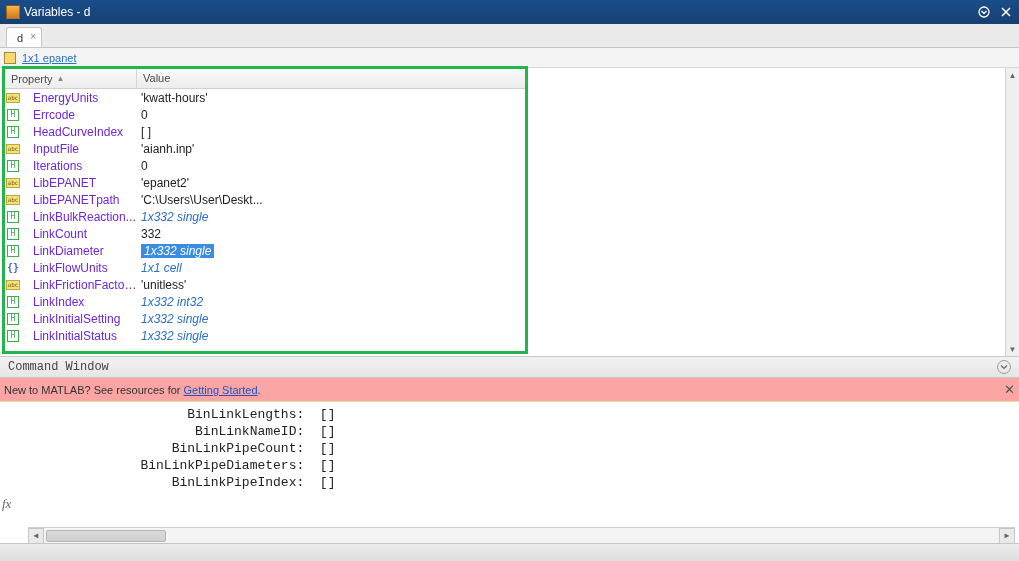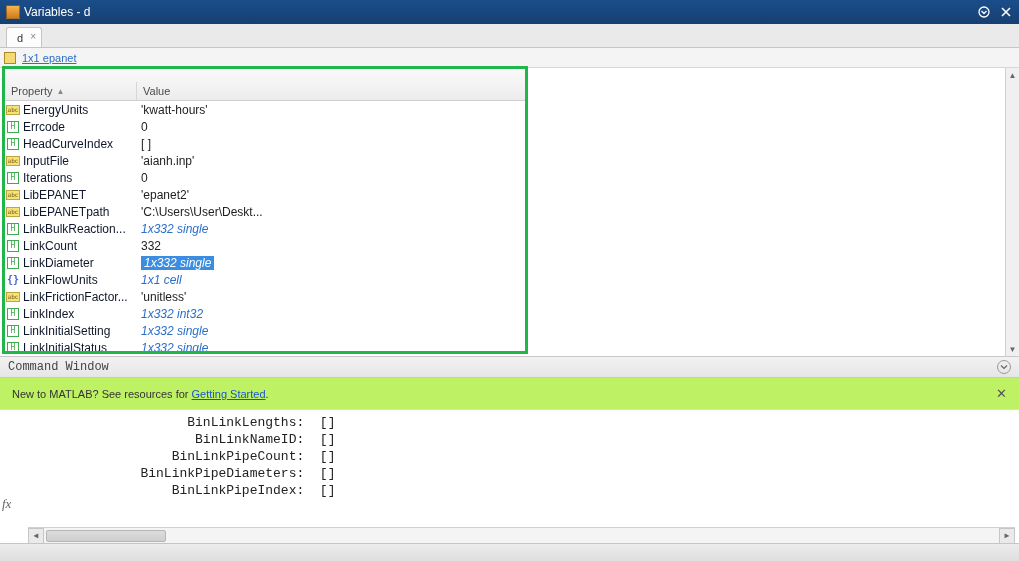--- a/index.html
+++ b/index.html
@@ -9,40 +9,40 @@
   .titlebar .ticon { width: 14px; height: 14px; background: linear-gradient(#f7b44a,#d27a1c); border: 1px solid #00000055; }
   .titlebar .right { display: flex; align-items: center; gap: 8px; }
   .wicon { width: 14px; height: 14px; display: inline-flex; align-items: center; justify-content: center; cursor: pointer; }
   .tabstrip { background: #eaeaea; height: 24px; display: flex; align-items: flex-end; padding-left: 6px; border-bottom: 1px solid #c5c5c5; }
   .tab { background: #fdfdfd; border: 1px solid #c5c5c5; border-bottom: none; border-radius: 3px 3px 0 0; height: 20px; padding: 2px 18px 2px 10px; position: relative; display: flex; align-items: center; gap: 4px; font-size: 11px; color: #333; }
   .tab .xicon { position: absolute; right: 5px; top: 3px; font-size: 10px; color: #888; cursor: pointer; }
   .crumbbar { background: #f4f4f4; height: 20px; display: flex; align-items: center; gap: 6px; padding-left: 4px; border-bottom: 1px solid #d6d6d6; font-size: 11px; color: #2e5c2e; }
   .crumbicon { width: 12px; height: 12px; background: #f7d974; border: 1px solid #a8892b; }
   .varpanel { flex: 0 0 288px; position: relative; background: #fff; display: flex; }
   .varwrap { border: 3px solid #20b64a; width: 526px; height: 288px; position: absolute; left: 2px; top: -2px; background: #fff; display: flex; flex-direction: column; }
-  .colhead { display: flex; height: 32px; background: linear-gradient(#fafafa,#ececec); border-bottom: 1px solid #d0d0d0; font-size: 11px; color: #4a4a4a; align-items: flex-end; }
+  .colhead { display: flex; height: 20px; background: linear-gradient(#fafafa,#ececec); border-bottom: 1px solid #d0d0d0; font-size: 11px; color: #4a4a4a; }
   .colhead .colA { width: 132px; padding: 3px 6px; border-right: 1px solid #d6d6d6; display: flex; align-items: center; gap: 4px; }
   .colhead .colB { flex: 1; padding: 3px 6px; }
   .sorticon { font-size: 8px; color: #888; }
   .rows { flex: 1; overflow: hidden; }
   .row { display: flex; height: 17px; align-items: center; font-size: 12px; }
   .row .ricon { width: 16px; display: flex; justify-content: center; }
-  .row .pname { width: 116px; padding-left: 2px; white-space: nowrap; overflow: hidden; text-overflow: ellipsis; color: #0f172a; }
+  .row .pname { width: 116px; padding-left: 12px; white-space: nowrap; overflow: hidden; text-overflow: ellipsis; color: #6d28d9; }
   .row .pval { flex: 1; padding-left: 4px; color: #222; white-space: nowrap; }
   .row .linkval { color: #2a6fc9; font-style: italic; }
   .row .selval { background: #3a8de0; color: #fff; font-style: italic; padding: 0 3px; }
   .ic-H { width: 12px; height: 12px; border: 1px solid #3dab4e; display: flex; align-items: center; justify-content: center; font-size: 8px; color: #3dab4e; font-family: monospace; }
   .ic-abc { width: 14px; height: 10px; background: #f4e27a; border: 1px solid #c1a53a; font-size: 6px; font-family: monospace; color: #7a5a12; display: flex; align-items: center; justify-content: center; }
   .ic-brace { width: 12px; height: 12px; display: flex; align-items: center; justify-content: center; font-size: 10px; color: #4264c7; font-weight: bold; font-family: monospace; }
   .rightgutter { position: absolute; right: 0; top: 0; bottom: 0; width: 14px; background: #f0f0f0; border-left: 1px solid #d0d0d0; }
   .rightgutter .up { position:absolute; top:0; left:0; right:0; height:14px; display:flex; align-items:center; justify-content:center; font-size:8px; color:#666; cursor:pointer; }
   .rightgutter .dn { position:absolute; bottom:0; left:0; right:0; height:14px; display:flex; align-items:center; justify-content:center; font-size:8px; color:#666; cursor:pointer; }
   .cmdhead { background: linear-gradient(#f2f2f2,#e6e6e6); height: 22px; display: flex; align-items: center; justify-content: space-between; padding: 0 8px; border-top: 1px solid #c8c8c8; border-bottom: 1px solid #c8c8c8; font-size: 12px; color: #444; font-family: Liberation Mono, monospace; }
   .cmdhead .circ { width: 14px; height: 14px; border:1px solid #999; border-radius: 50%; display:flex; align-items:center; justify-content:center; font-size:8px; color:#666; cursor:pointer; }
-  .banner { background: #bef264; height: 32px; display: flex; align-items: center; justify-content: space-between; padding: 0 12px; font-size: 11px; color: #333; border-bottom: 1px solid #e6e0a6; }
+  .banner { background: #fca5a5; height: 24px; display: flex; align-items: center; justify-content: space-between; padding: 0 4px; font-size: 11px; color: #333; border-bottom: 1px solid #e6e0a6; }
   .banner a { color: #1856c8; text-decoration: underline; cursor:pointer; }
   .banner .xclose { font-size: 13px; color: #555; cursor: pointer; }
   .console { flex: 1; background: #fff; font-family: "Consolas","Courier New",monospace; font-size: 13px; color: #222; padding: 4px 0 0 0; position: relative; overflow: hidden; }
   .cline { white-space: pre; line-height: 17px; }
   .fx { position: absolute; left: 2px; bottom: 31px; font-style: italic; font-family: serif; font-size: 13px; color: #666; }
   .hscroll { height: 16px; background: #f0f0f0; border-top: 1px solid #d0d0d0; display: flex; align-items: center; }
   .hscroll .btn { width: 16px; height: 16px; display:flex; align-items:center; justify-content:center; font-size:8px; color:#666; background:#eaeaea; border:1px solid #c6c6c6; cursor:pointer; }
   .hscroll .track { flex: 1; height: 16px; background: #f4f4f4; position: relative; }
   .hscroll .thumb { position:absolute; left:2px; top:2px; height:12px; width:120px; background:linear-gradient(#dcdcdc,#cfcfcf); border:1px solid #b6b6b6; border-radius:2px; }
   .statusbar { height: 18px; background: linear-gradient(#ececec,#dedede); border-top:1px solid #c5c5c5; }

